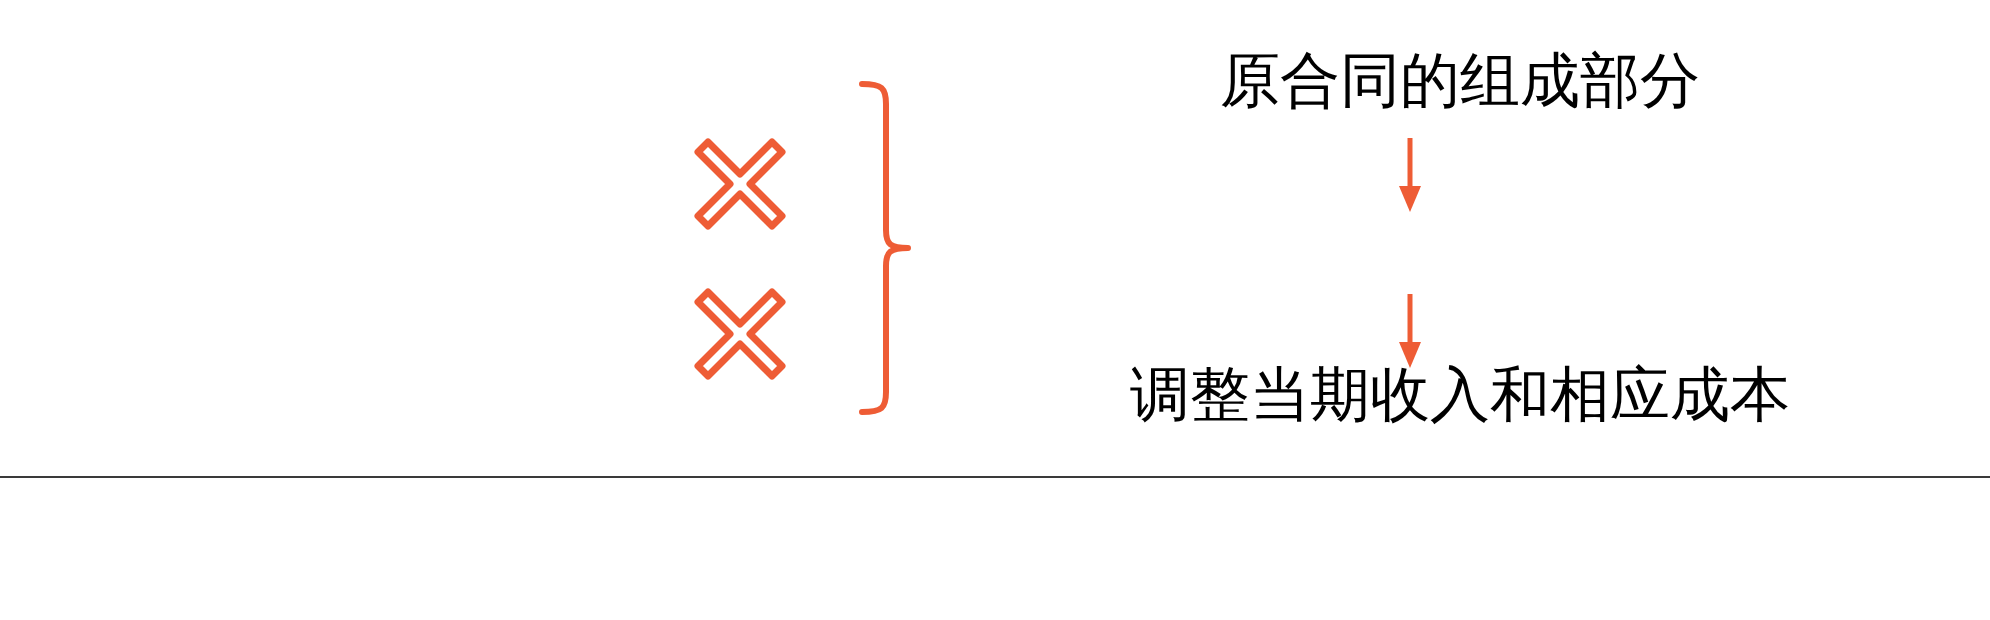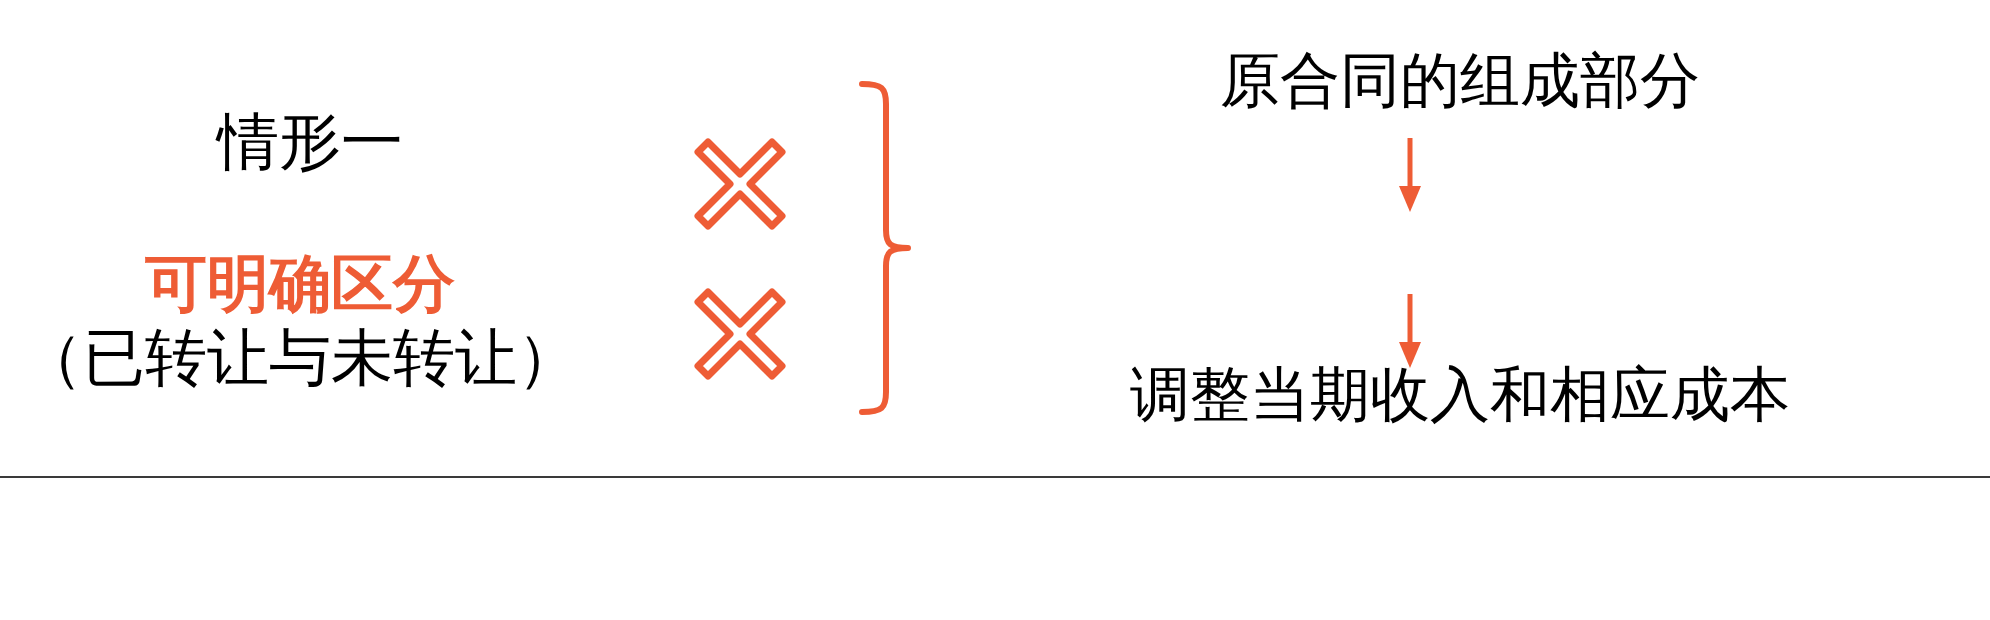--- a/index.html
+++ b/index.html
@@ -120,25 +120,20 @@
     width: 1990px;
     height: 2px;
     background: #3a3a3a;
   }
 </style>
 </head>
 <body>
 
 <div id="stage">
 
-  <div class="left-col">
-    <div class="case-label">情形一</div>
-    <div class="distinct-label">可明确区分</div>
-    <div class="distinct-sub">（已转让与未转让）</div>
-  </div>
 
   <div class="x-mark" id="x-mark-1">
     <svg viewBox="0 0 104 104" xmlns="http://www.w3.org/2000/svg">
       <path d="M 20 10 L 52 42 L 84 10 L 94 20 L 62 52 L 94 84 L 84 94 L 52 62 L 20 94 L 10 84 L 42 52 L 10 20 Z" fill="none" stroke="#EE5C35" stroke-width="7" stroke-linejoin="round" stroke-linecap="round"></path>
     </svg>
   </div>
   <div class="x-mark" id="x-mark-2">
     <svg viewBox="0 0 104 104" xmlns="http://www.w3.org/2000/svg">
       <path d="M 20 10 L 52 42 L 84 10 L 94 20 L 62 52 L 94 84 L 84 94 L 52 62 L 20 94 L 10 84 L 42 52 L 10 20 Z" fill="none" stroke="#EE5C35" stroke-width="7" stroke-linejoin="round" stroke-linecap="round"></path>
     </svg>

